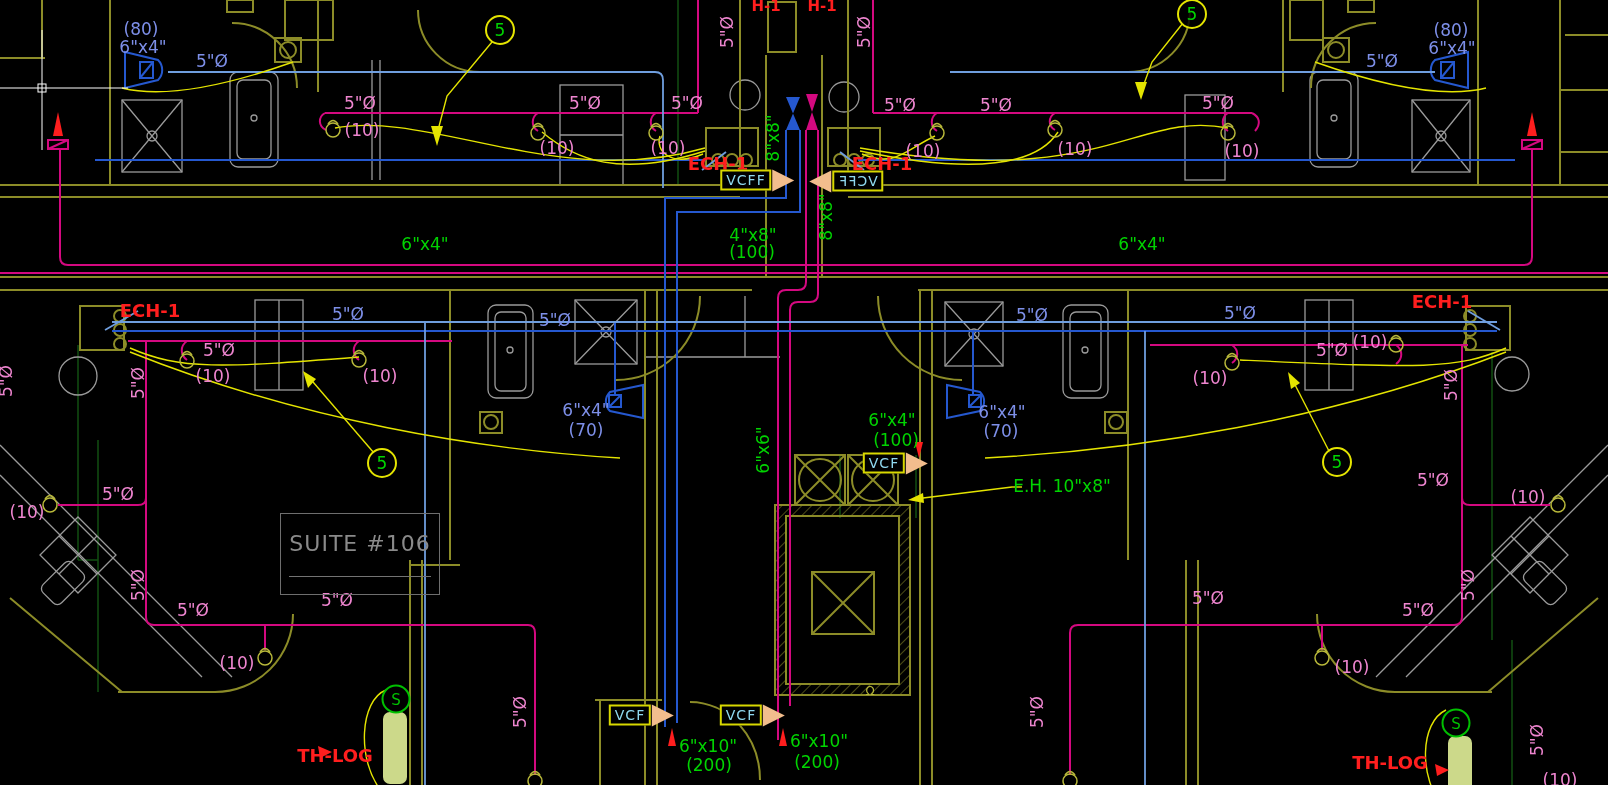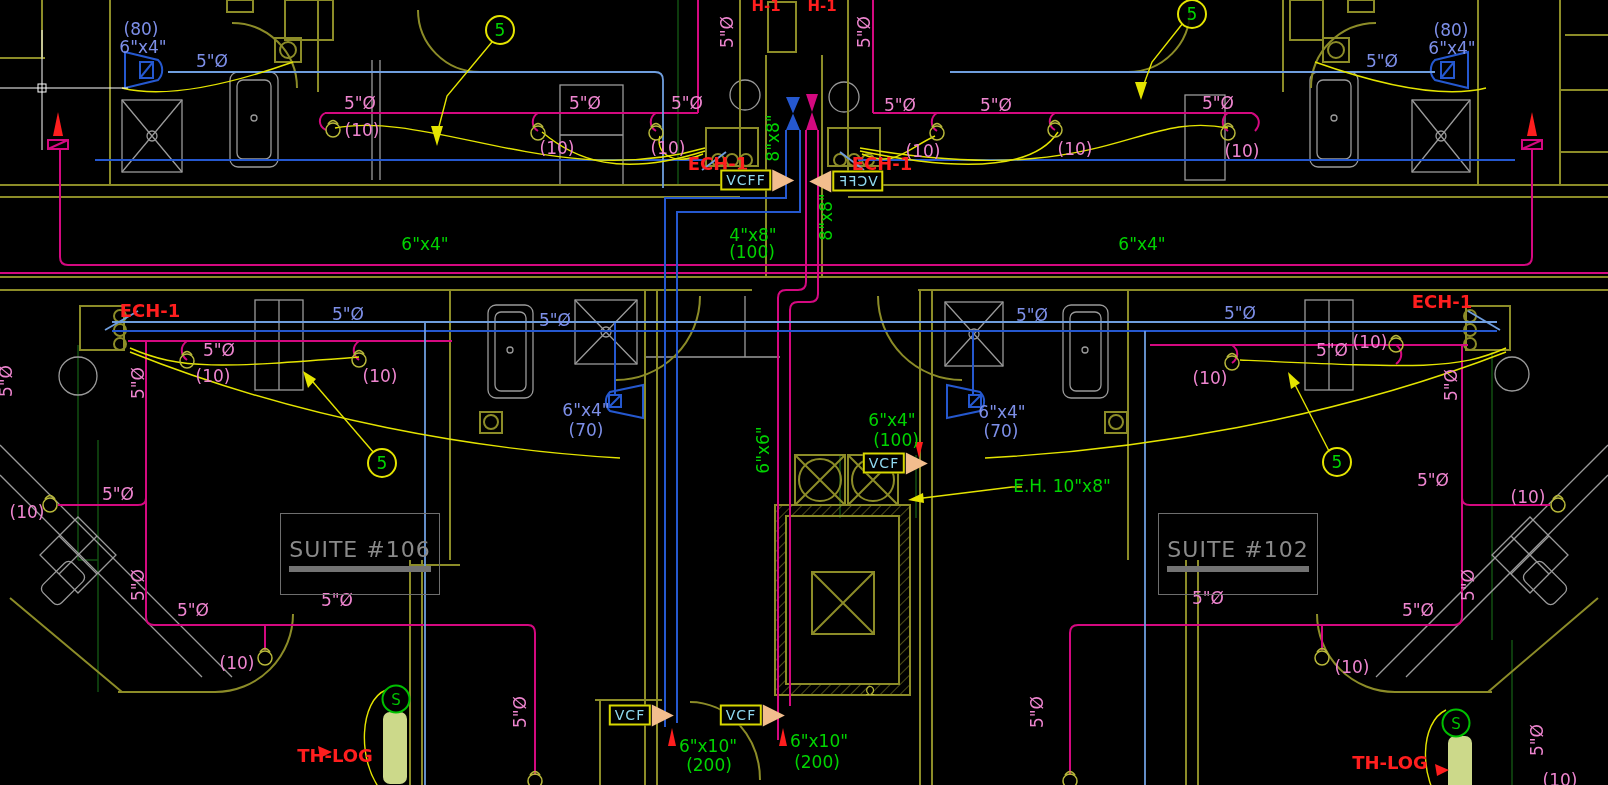--- a/index.html
+++ b/index.html
@@ -17,21 +17,21 @@
   .flag{position:absolute;transform:translate(-50%,-50%);border:2px solid #d8d800;
         background:#000;color:#8fd8ef;font-size:14px;line-height:15px;padding:1px 4px;
         letter-spacing:1px;}
   .flag .mir{display:inline-block;transform:scaleX(-1);}
   .tri{position:absolute;top:50%;width:0;height:0;border-top:11px solid transparent;
        border-bottom:11px solid transparent;transform:translateY(-50%);}
   .tri-right{right:-25px;border-left:22px solid #f2bd8d;}
   .tri-left{left:-25px;border-right:22px solid #f2bd8d;}
   .suite{position:absolute;border:1px solid #6e6e6e;display:flex;align-items:center;
          justify-content:center;color:#8a8a8a;font-size:22px;letter-spacing:1px;}
-  .suite span{border-bottom:6px solid #737373;padding-bottom:4px;}
+  .suite span{border-bottom:1px solid #737373;padding-bottom:20px;}
 </style>
 </head>
 <body>
 
 <div class="canvas">
 
 <svg width="1608" height="785" viewBox="0 0 1608 785">
   <defs>
     <pattern id="hatch" width="7" height="7" patternUnits="userSpaceOnUse" patternTransform="rotate(45)">
       <line x1="0" y1="0" x2="0" y2="7" stroke="#8c8c28" stroke-width="1.1"></line>
@@ -387,20 +387,17 @@
       <div class="balloon" style="left: 382px; top: 463px;">5</div>
       <div class="balloon" style="left: 1337px; top: 462px;">5</div>
       <div class="flag" style="left: 746px; top: 180px;"><span>VCFF</span><span class="tri tri-right"></span></div>
       <div class="flag" style="left: 858px; top: 181px;"><span class="mir">VCFF</span><span class="tri tri-left"></span></div>
       <div class="flag" style="left: 884px; top: 463px;"><span>VCF</span><span class="tri tri-right"></span></div>
       <div class="flag" style="left: 630px; top: 715px;"><span>VCF</span><span class="tri tri-right"></span></div>
       <div class="flag" style="left: 741px; top: 715px;"><span>VCF</span><span class="tri tri-right"></span></div>
       <div class="suite" style="left: 280px; top: 513px; width: 158px; height: 80px;">
         <span>SUITE #106</span>
       </div>
-      <div class="suite" style="left: 1158px; top: 513px; width: 158px; height: 80px;">
-        <span>SUITE #102</span>
-      </div>
       <div class="sdev" style="left: 396px; top: 699px;">S</div>
       <div class="sdev" style="left: 1456px; top: 723px;">S</div>
     </div>
 
 </div>
 
 </body></html>

